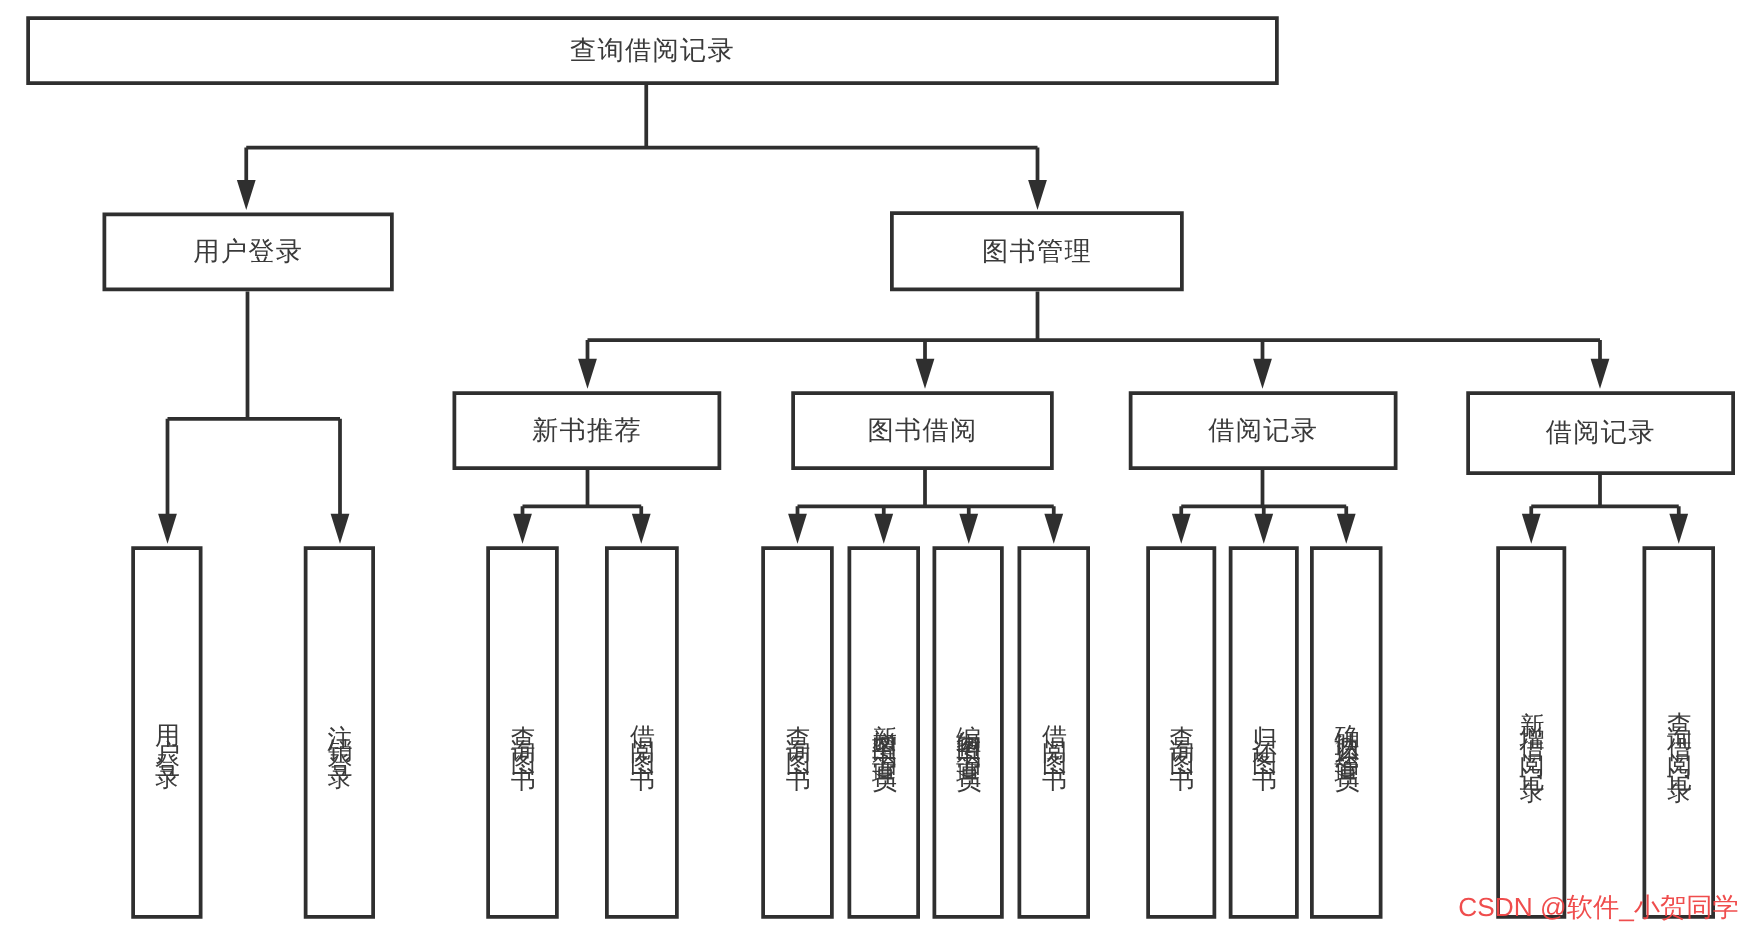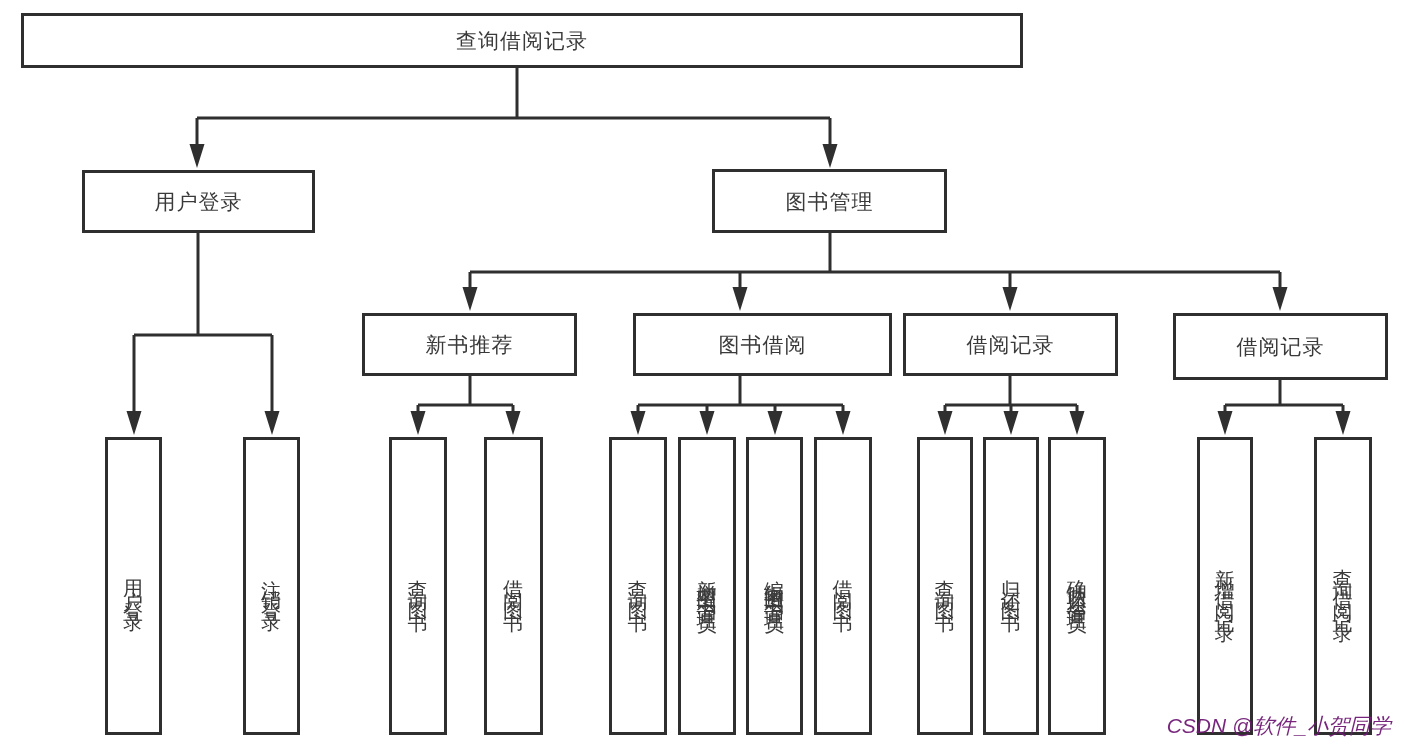--- a/index.html
+++ b/index.html
@@ -55,21 +55,21 @@
     white-space: nowrap;
   }
   .vtext.long {
     letter-spacing: 5px;
   }
   
   #n-root   { left: 21px;  top: 13px;  width: 1002px; height: 55px; }
   #n-ulogin { left: 82px;  top: 170px; width: 233px;  height: 63px; }
   #n-bmgmt  { left: 712px; top: 169px; width: 235px;  height: 64px; }
   #n-rec    { left: 362px; top: 313px; width: 215px;  height: 63px; }
-  #n-bb     { left: 633px; top: 313px; width: 259px;  height: 63px; }
+  #n-bb     { left: 633px; top: 313px; width: 210px;  height: 63px; }
   #n-cb     { left: 903px; top: 313px; width: 215px;  height: 63px; }
   #n-br     { left: 1173px;top: 313px; width: 215px;  height: 67px; }
 
   #l-login      { left: 105px;  width: 57px; }
   #l-logout     { left: 243px;  width: 57px; }
   #l-rec-query  { left: 389px;  width: 58px; }
   #l-rec-borrow { left: 484px;  width: 59px; }
   #l-bb-query   { left: 609px;  width: 58px; }
   #l-bb-add     { left: 678px;  width: 58px; }
   #l-bb-edit    { left: 746px;  width: 57px; }
@@ -78,24 +78,23 @@
   #l-cb-return  { left: 983px;  width: 56px; }
   #l-cb-confirm { left: 1048px; width: 58px; }
   #l-br-add     { left: 1197px; width: 56px; }
   #l-br-query   { left: 1314px; width: 58px; }
 
   #watermark {
     position: absolute;
     right: 14px;
     bottom: 7px;
     font-size: 21px;
-    color: #701a75;
+    color: #ef4444;
     opacity: 0.95;
     white-space: nowrap;
-    font-style: italic;
   }
 </style>
 </head>
 <body>
 
 <div id="stage">
 
   <svg id="connectors" viewBox="0 0 1405 747" xmlns="http://www.w3.org/2000/svg">
     <g stroke="#2f2f2f" stroke-width="3" fill="none">
 

